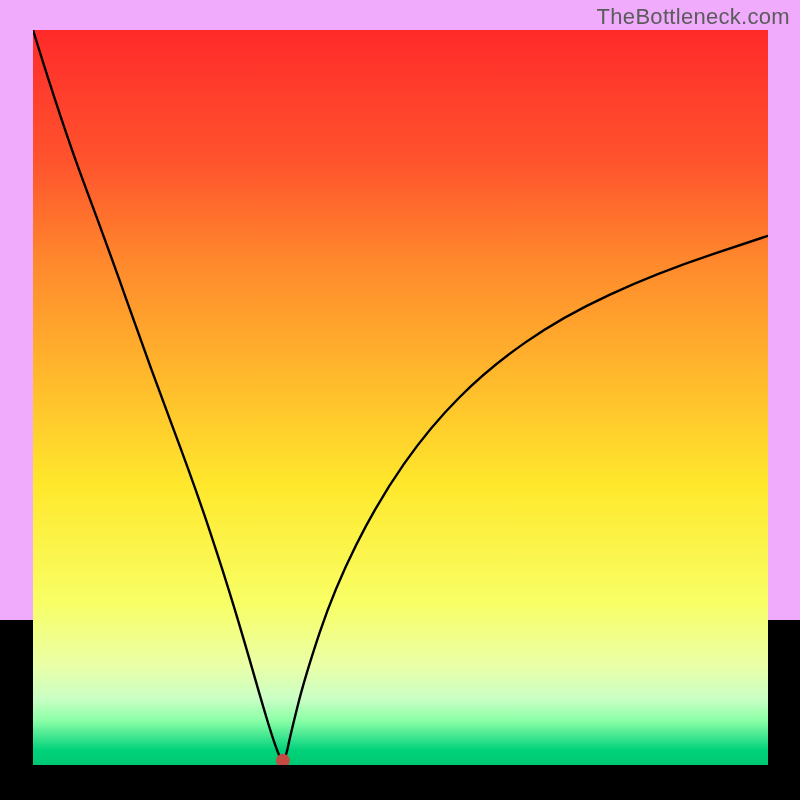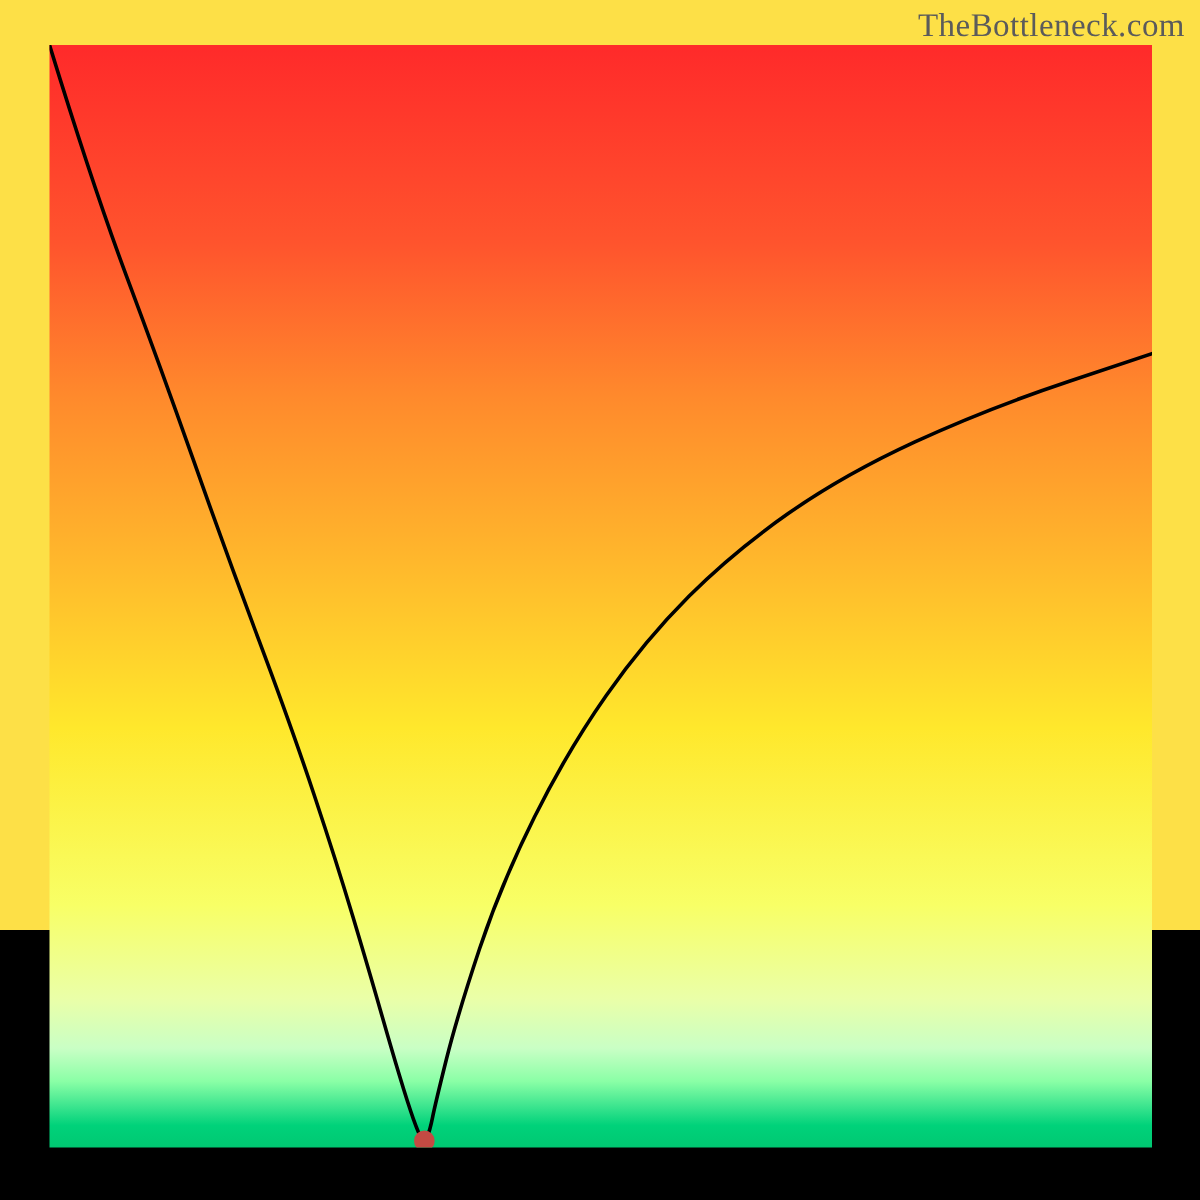--- a/index.html
+++ b/index.html
@@ -8,22 +8,21 @@
     background: #000;
     width: 800px;
     height: 800px;
     overflow: hidden;
     font-family: Arial, Helvetica, sans-serif;
   }
   .frame {
     position: relative;
     width: 800px;
     height: 620px;
-    background: #fde047;
-    font-family: Liberation Serif, serif;
+    background: #f0abfc;
   }
   .watermark {
     position: absolute;
     top: 4px;
     right: 10px;
     color: #5b5b5b;
     font-size: 22px;
     letter-spacing: 0.3px;
     z-index: 10;
   }

